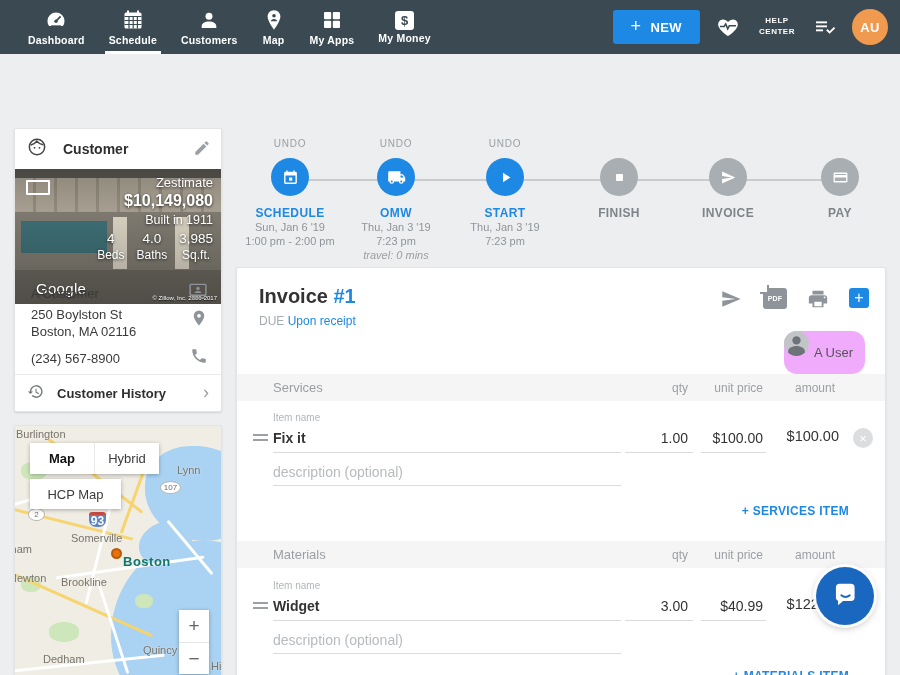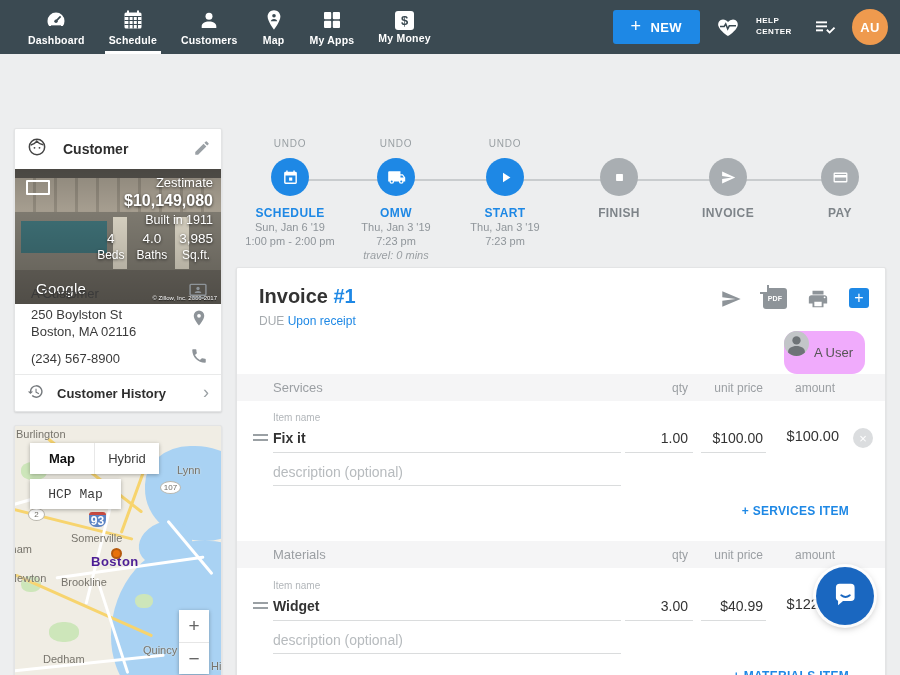--- a/index.html
+++ b/index.html
@@ -13,21 +13,21 @@
   
   .nav { position:absolute; top:0; left:0; right:0; height:54px; background:#3B4A52; display:flex; z-index:40; }
   .nav-left { display:flex; padding-left:16px; }
   .nav-item { position:relative; display:flex; flex-direction:column; align-items:center; justify-content:center; gap:2px; padding:0 12px; cursor:pointer; }
   .nav-item svg { display:block; }
   .nav-label { font-size:10.5px; font-weight:bold; color:#fff; letter-spacing:.2px; white-space:nowrap; }
   .nav-item.active::after { content:""; position:absolute; left:8px; right:8px; bottom:0; height:3px; background:#fff; }
   .nav-right { margin-left:auto; display:flex; align-items:center; gap:15px; padding-right:12px; }
   .btn-new { display:flex; align-items:center; gap:9px; background:#1E88E5; color:#fff; font-weight:bold; font-size:13px; padding:0 18px; height:34px; border-radius:3px; border:none; cursor:pointer; letter-spacing:.4px; font-family:inherit; }
   .btn-new .plus { font-size:18px; font-weight:normal; line-height:1; margin-top:-2px; }
-  .help { color:#fff; font-size:8px; font-weight:bold; line-height:1.35; letter-spacing:.5px; width:42px; cursor:pointer; }
+  .help { color:#fff; font-size:8px; font-weight:bold; text-align:center; line-height:1.35; letter-spacing:.5px; width:42px; cursor:pointer; }
   .avatar { width:36px; height:36px; border-radius:50%; background:#EF9A4E; color:#fff; display:flex; align-items:center; justify-content:center; font-size:13px; font-weight:bold; cursor:pointer; letter-spacing:.3px; }
   .hicon { display:flex; cursor:pointer; }
   .money-box { width:19px; height:19px; background:#fff; border-radius:3px; display:flex; align-items:center; justify-content:center; font-size:13px; font-weight:bold; color:#3B4A52; }
   
   .titlebar { position:absolute; top:54px; left:0; right:0; height:52px; background:#fff; border-bottom:1px solid #E1E2E3; z-index:30; }
   .page-title { position:absolute; left:40px; top:15px; font-size:20px; color:#2b2b2b; }
   .job-settings { position:absolute; right:22px; top:13px; width:26px; height:26px; cursor:pointer; }
   .job-settings .gear { position:absolute; left:-3px; bottom:-4px; font-size:13px; color:#8E9499; }
   
   .card { position:absolute; background:#fff; border:1px solid #E3E4E5; border-radius:2px; box-shadow:0 1px 2px rgba(0,0,0,.12); }
@@ -81,29 +81,29 @@
   .r2 { left:40px; top:140px; width:150px; transform:rotate(-8deg); }
   .r3 { left:84px; top:60px; width:3px; height:120px; transform:rotate(14deg); }
   .r4 { left:-6px; top:178px; width:150px; transform:rotate(24deg); }
   .r5 { left:20px; top:48px; width:120px; transform:rotate(38deg); }
   .r6 { left:96px; top:150px; width:3px; height:100px; transform:rotate(-18deg); }
   .r7 { left:-10px; top:236px; width:160px; transform:rotate(-6deg); }
   .r8 { left:120px; top:20px; width:3px; height:90px; transform:rotate(20deg); }
   .r9 { left:-8px; top:66px; width:90px; transform:rotate(-16deg); }
   .r10 { left:140px; top:120px; width:70px; transform:rotate(50deg); }
   .mlabel { position:absolute; font-size:11px; color:#77746C; white-space:nowrap; text-shadow:0 0 2px #F0EDE4; }
-  .mlabel.big { font-size:13px; font-weight:bold; color:#4c1d95; letter-spacing:.5px; }
+  .mlabel.big { font-size:13px; font-weight:bold; color:#0f766e; letter-spacing:.5px;margin-left:32px; }
   .map-pin { position:absolute; left:96px; top:122px; width:11px; height:11px; background:#E8710A; border:2px solid #B55A0E; border-radius:50%; z-index:3; }
   .badge-oval { position:absolute; width:21px; height:13px; background:#fff; border:1px solid #B9B6AC; border-radius:50%; font-size:8px; color:#6F6D66; display:flex; align-items:center; justify-content:center; }
   .badge-shield { position:absolute; width:17px; height:15px; background:#5B84C4; border-top:3px solid #C94B42; border-radius:3px 3px 7px 7px; color:#fff; font-size:12px; font-weight:bold; display:flex; align-items:center; justify-content:center; }
   .map-btns { position:absolute; left:15px; top:17px; width:129px; height:31px; background:#fff; box-shadow:0 1px 4px rgba(0,0,0,.3); display:flex; z-index:5; cursor:pointer; }
   .map-btn { flex:1; display:flex; align-items:center; justify-content:center; font-size:13px; color:#3C3C3C; }
   .map-btn.on { font-weight:bold; color:#111; }
   .map-btn + .map-btn { border-left:1px solid #E8E8E8; }
-  .map-btn2 { position:absolute; left:15px; top:53px; width:91px; height:30px; background:#fff; box-shadow:0 1px 4px rgba(0,0,0,.3); display:flex; align-items:center; justify-content:center; font-size:13px; color:#3C3C3C; z-index:5; cursor:pointer;font-family:Liberation Mono, monospace; }
+  .map-btn2 { position:absolute; left:15px; top:53px; width:91px; height:30px; background:#fff; box-shadow:0 1px 4px rgba(0,0,0,.3); display:flex; align-items:center; justify-content:center; font-size:13px; color:#3C3C3C; z-index:5; cursor:pointer; }
   .zoomctl { position:absolute; left:164px; top:184px; width:30px; background:#fff; box-shadow:0 1px 4px rgba(0,0,0,.3); z-index:5; }
   .zoombtn { width:30px; height:32px; display:flex; align-items:center; justify-content:center; font-size:19px; color:#666; cursor:pointer; }
   .zoombtn + .zoombtn { border-top:1px solid #E6E6E6; }
   
   .timeline { position:absolute; left:0; top:0; width:900px; height:270px; z-index:5; }
   .tl-line { position:absolute; left:290px; top:179px; width:550px; height:2px; background:#C9CCCE; }
   .tl-step { position:absolute; top:138px; width:120px; margin-left:-60px; text-align:center; }
   .undo { font-size:10px; color:#9AA0A4; letter-spacing:.8px; margin-bottom:8px; height:12px; cursor:pointer; }
   .tl-circle { width:38px; height:38px; border-radius:50%; margin:0 auto; display:flex; align-items:center; justify-content:center; cursor:pointer; position:relative; z-index:2; }
   .tl-circle.done { background:#1E88E5; }

